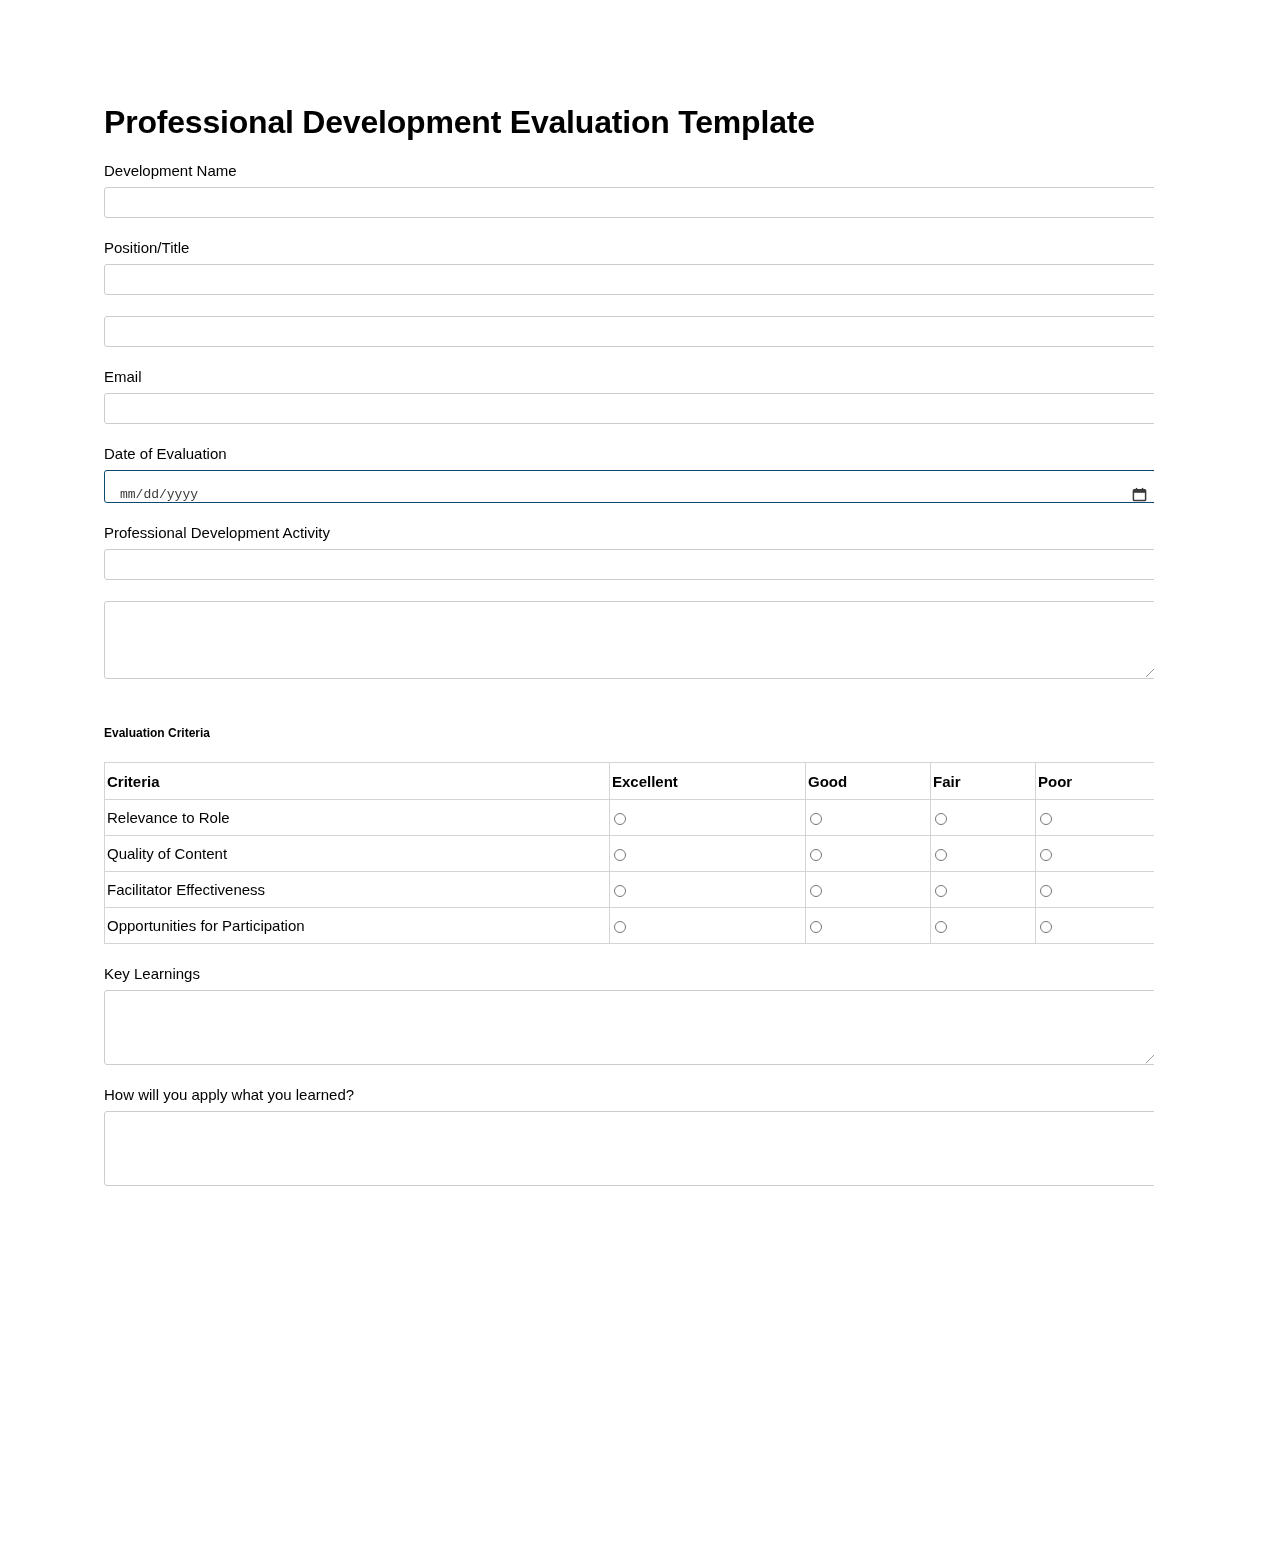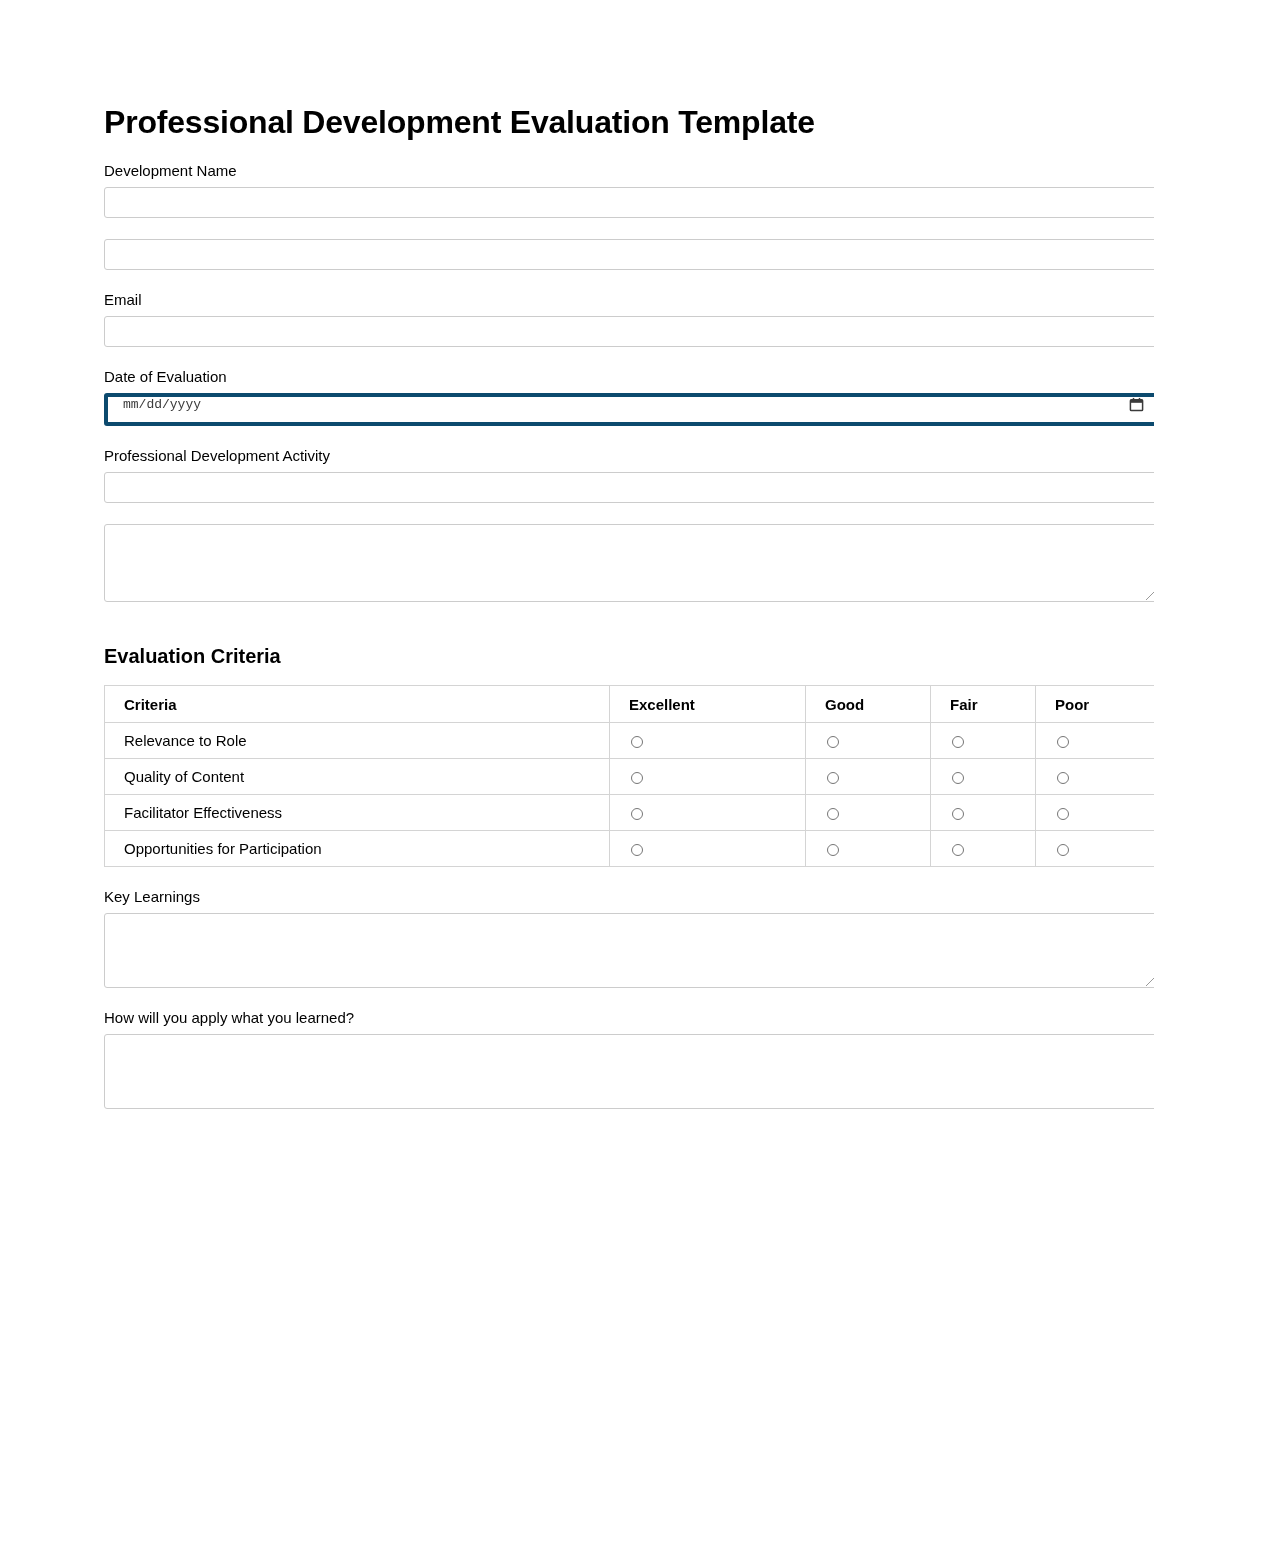--- a/index.html
+++ b/index.html
@@ -58,26 +58,26 @@
     color: #000;
     padding: 2px 6px;
     outline: none;
   }
   .date-input {
     box-sizing: border-box;
     display: block;
     position: relative;
     width: 1054px;
     height: 33px;
-    border: 4px solid #0c4a6e;
+    border: 1px solid #0c4a6e;
     border-radius: 3px;
     background: #ffffff;
     padding: 0 10px 0 15px;
     display: flex;
-    align-items: flex-start;
+    align-items: flex-end;
     justify-content: space-between;
   }
   .date-placeholder {
     font-family: "Liberation Mono", monospace;
     font-size: 13px;
     color: #3b3b3b;
     letter-spacing: 0px;
   }
   .cal-icon {
     width: 15px;
@@ -106,39 +106,39 @@
     position: absolute;
     right: 2px;
     bottom: 1px;
     width: 11px;
     height: 11px;
     pointer-events: none;
   }
   .ta-wrap { position: relative; width: 1054px; }
 
   .section-heading {
-    font-size: 20px;
+    font-size: 12px;
     font-weight: bold;
     margin: 0;
     padding-top: 44px;
     line-height: 20px;
   }
 
   table.crit {
     border-collapse: collapse;
     width: 1054px;
     margin-top: 19px;
     table-layout: fixed;
   }
   table.crit th, table.crit td {
     border: 1px solid #d4d4d4;
     text-align: left;
     vertical-align: middle;
     font-size: 15px;
-    padding: 8px 19px;
+    padding: 8px 2px;
     color: #000;
   }
   table.crit th {
     font-weight: bold;
     height: 20px;
   }
   table.crit td {
     height: 19px;
     font-weight: normal;
   }
@@ -168,20 +168,24 @@
 <div class="page">
   <div class="content">
 
     <h1 class="doc-title">Professional Development Evaluation Template</h1>
 
     <div class="field-block">
       <label class="field-label">Development Name</label>
       <input class="text-input" type="text" value="" style="">
     </div>
 
+    <div class="field-block">
+      <label class="field-label">Position/Title</label>
+      <input class="text-input" type="text" value="" style="">
+    </div>
 
     <div class="field-block">
       <input class="text-input" type="text" value="" style="">
     </div>
 
     <div class="field-block">
       <label class="field-label">Email</label>
       <input class="text-input" type="text" value="" style="">
     </div>
 

